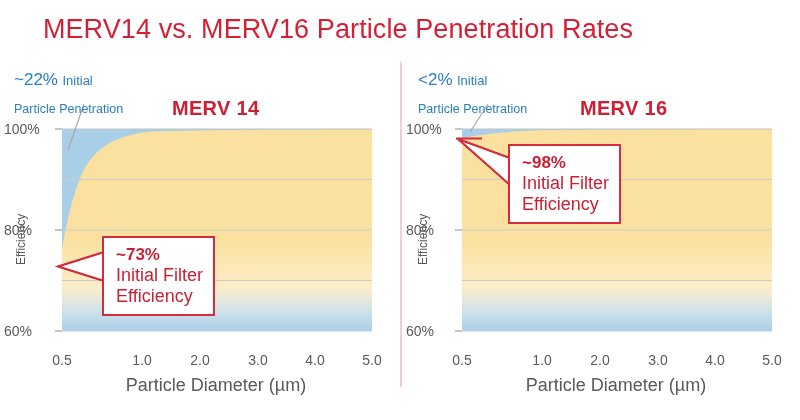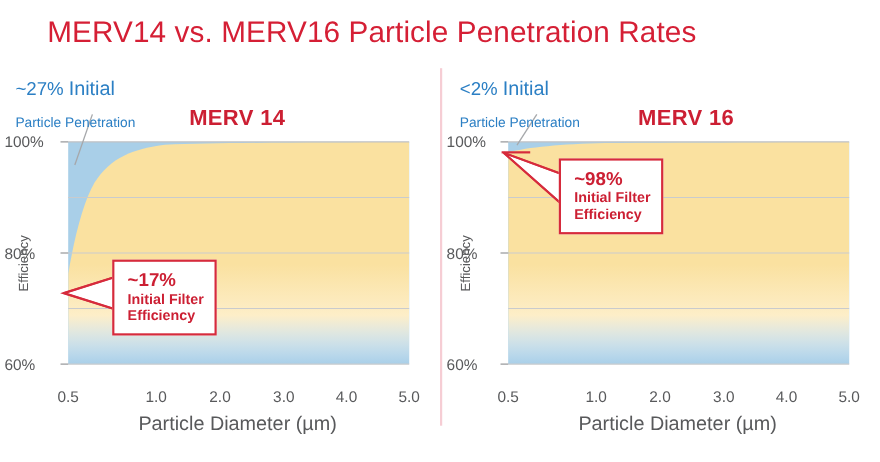--- a/index.html
+++ b/index.html
@@ -74,21 +74,21 @@
     line-height: 1.12;
     white-space: nowrap;
   }
   .panel.left  .pen-note { left: 14px; top: 70px; }
   .panel.right .pen-note { left: 18px; top: 70px; }
   .pen-note .big {
     font-size: 17px;
     font-weight: 400;
   }
   .pen-note .small {
-    font-size: 18px;
+    font-size: 13px;
     font-weight: 400;
   }
   .pen-note .line2 {
     font-size: 12.5px;
     display: block;
     margin-top: 13px;
   }
 
   .axis-label-y {
     position: absolute;
@@ -143,22 +143,22 @@
     line-height: 1.13;
     white-space: nowrap;
   }
   .callout .pct {
     font-size: 17px;
     font-weight: bold;
     display: block;
     margin-bottom: 1px;
   }
   .callout .sub {
-    font-size: 13px;
-    font-weight: bold;
+    font-size: 18px;
+    font-weight: normal;
     display: block;
   }
   .panel.left  .callout { left: 102px; top: 236px; }
   .panel.right .callout { left: 108px; top: 144px; }
 </style>
 </head>
 <body>
 
 <div id="page-title">MERV14 vs. MERV16 Particle Penetration Rates</div>
 
@@ -204,41 +204,41 @@
 
     <path d="M58,266.5 L104,252 L104,281 Z" fill="#ffffff" stroke="#d62b3c" stroke-width="2" stroke-linejoin="miter"></path>
     <line x1="58" y1="266.5" x2="104" y2="252" stroke="#d62b3c" stroke-width="1.6"></line>
     <line x1="58" y1="266.5" x2="104" y2="281" stroke="#d62b3c" stroke-width="1.6"></line>
     <rect x="103" y="251" width="6" height="31" fill="#ffffff"></rect>
   </svg>
 
   <div class="merv-label">MERV 14</div>
 
   <div class="pen-note">
-    <span class="big">~27%</span>
+    <span class="big">~22%</span>
     <span class="small">Initial</span>
     <span class="line2">Particle Penetration</span>
   </div>
 
   <div class="axis-label-y">Efficiency</div>
   <div class="axis-label-x">Particle Diameter (µm)</div>
 
   <div class="ytick" style="top:121px">100%</div>
   <div class="ytick" style="top:222px">80%</div>
   <div class="ytick" style="top:323px">60%</div>
 
   <div class="xtick" style="left:42px">0.5</div>
   <div class="xtick" style="left:122px">1.0</div>
   <div class="xtick" style="left:180px">2.0</div>
   <div class="xtick" style="left:238px">3.0</div>
   <div class="xtick" style="left:295px">4.0</div>
   <div class="xtick" style="left:352px">5.0</div>
 
   <div class="callout">
-    <span class="pct">~17%</span>
+    <span class="pct">~73%</span>
     <span class="sub">Initial Filter</span>
     <span class="sub">Efficiency</span>
   </div>
 </div>
 
 <div class="panel right">
 
   <svg class="chart-svg" viewBox="0 0 400 420" preserveAspectRatio="none">
     <defs>
       <linearGradient id="yellowFadeR" x1="0" y1="0" x2="0" y2="1">

